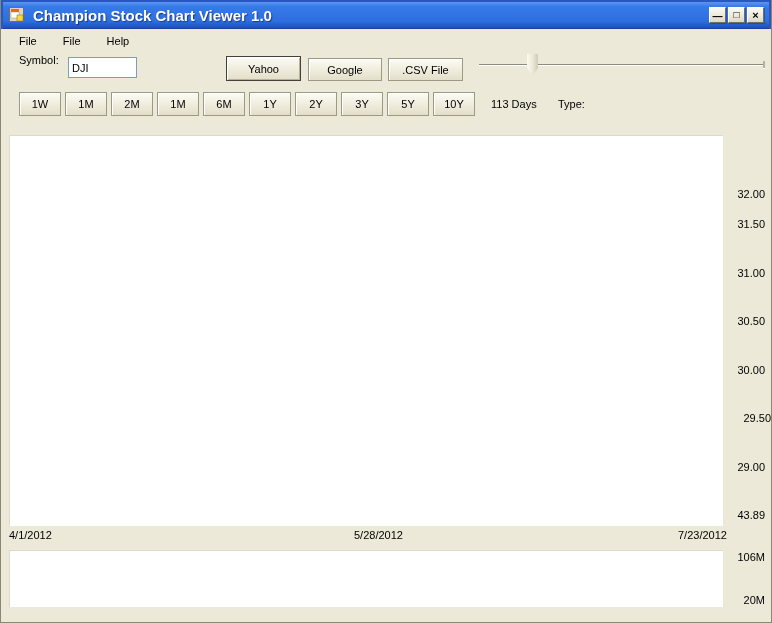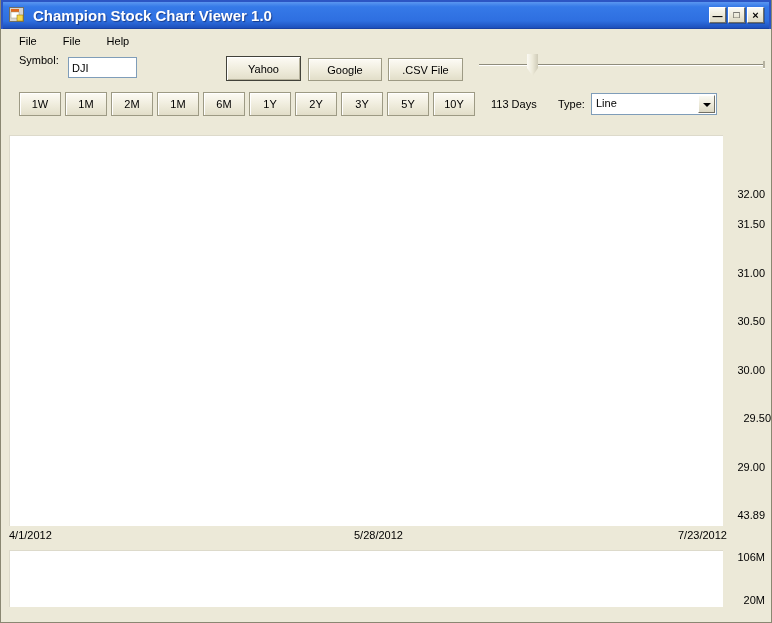--- a/index.html
+++ b/index.html
@@ -171,26 +171,20 @@
     <button class="pbtn">1Y</button>
     <button class="pbtn">2Y</button>
     <button class="pbtn">3Y</button>
     <button class="pbtn">5Y</button>
     <button class="pbtn">10Y</button>
     <span class="days-label">113 Days</span>
   </div>
 
   <div class="type-label">Type:</div>
 
-  <div class="combo">
-    <span class="combo-value">Line</span>
-    <span class="combo-btn">
-      <span class="combo-arrow"></span>
-    </span>
-  </div>
 
   <div class="price-chart"></div>
 
   <div class="ytick" style="top:188px;">32.00</div>
   <div class="ytick" style="top:218px;">31.50</div>
   <div class="ytick" style="top:267px;">31.00</div>
   <div class="ytick" style="top:315px;">30.50</div>
   <div class="ytick" style="top:364px;">30.00</div>
   <div class="ytick" style="top:412px;margin-left:6px;">29.50</div>
   <div class="ytick" style="top:461px;">29.00</div>

